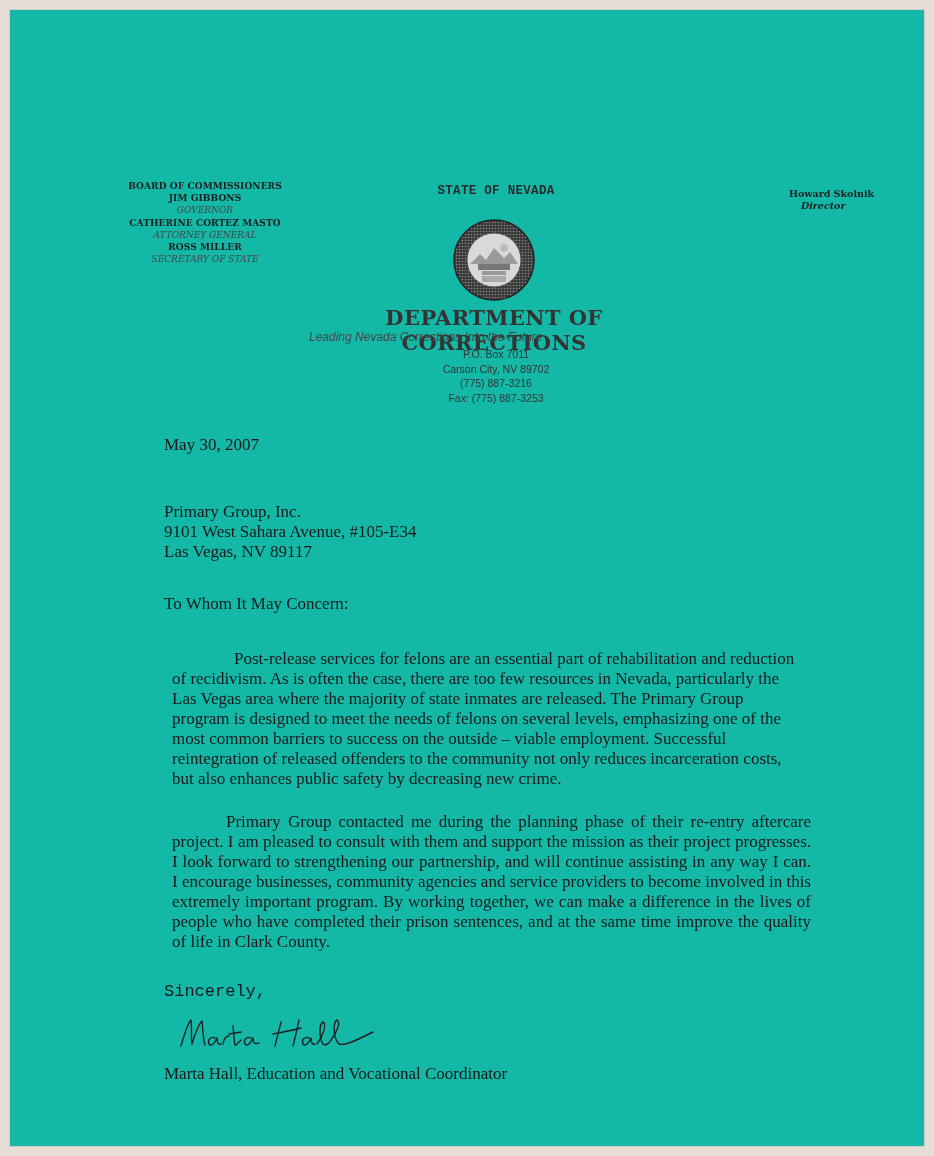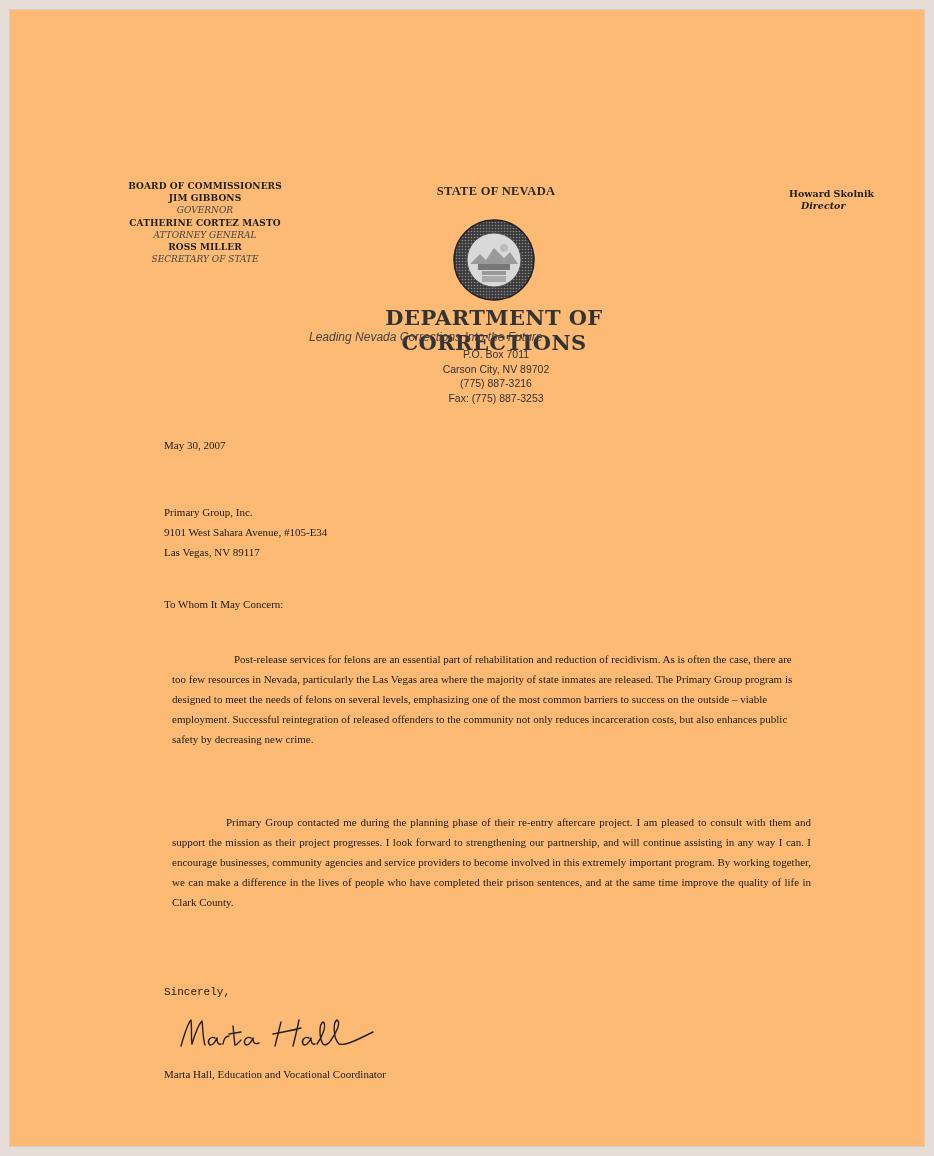--- a/index.html
+++ b/index.html
@@ -6,39 +6,39 @@
   body {
     width: 934px; height: 1156px;
     background: #e6ddd6;
     position: relative;
     overflow: hidden;
   }
   .page {
     position: absolute;
     left: 9px; top: 9px;
     width: 916px; height: 1138px;
-    background: #fdba74;
+    background: #14b8a6;
     box-shadow: inset 0 0 0 1px #d6cdc6;
   }
   .abs { position: absolute; }
   .serif { font-family: "Liberation Serif", "DejaVu Serif", serif; color: #1a1a1a; }
 
   
   .board {
     left: 96px; top: 171px; width: 200px;
     text-align: center;
     font-family: "DejaVu Serif", "Liberation Serif", serif;
     font-size: 9px; line-height: 12.2px; color: #1e1e1e;
   }
   .board .b { font-weight: bold; letter-spacing: 0.1px; }
   .board .i { font-style: italic; color: #444; }
 
   .state {
     left: 380px; top: 175px; width: 214px; text-align: center;
-    font-family: Liberation Serif, serif; font-size: 12.5px; font-weight: bold; color: #2a2a2a;
+    font-family: Liberation Mono, monospace; font-size: 12.5px; font-weight: bold; color: #2a2a2a;
     letter-spacing: 0.3px;
   }
   .seal { left: 443px; top: 209px; width: 84px; height: 84px; }
 
   .director {
     left: 780px; top: 179px; width: 120px;
     font-family: "DejaVu Serif", serif; font-size: 9.5px; line-height: 12px; color: #222;
   }
   .director .n { font-weight: bold; }
   .director .t { font-weight: bold; font-style: italic; padding-left: 12px; }
@@ -50,21 +50,21 @@
   }
   .motto {
     left: 300px; top: 321px; width: 372px; text-align: left;
     font-family: "Liberation Sans", sans-serif; font-style: italic; font-size: 12px; color: #444;
   }
   .addr {
     left: 380px; top: 338px; width: 214px; text-align: center;
     font-family: "Liberation Sans", sans-serif; font-size: 10.5px; line-height: 14.5px; color: #333;
   }
 
-  .body-text { font-size: 11px; line-height: 20px; }
+  .body-text { font-size: 17px; line-height: 20px; }
   .date { left: 155px; top: 426px; }
   .recipient { left: 155px; top: 493px; }
   .salutation { left: 155px; top: 585px; }
   .para { left: 155px; width: 638px; text-align: justify; }
   .para1 { top: 632px; text-align: left; width: 645px; }
   .para2 { top: 795px; width: 655px; }
   .para p { margin: 8px; text-indent: 62px; }
   .para2 p { text-indent: 54px; }
   .closing { left: 155px; top: 973px; font-family: Liberation Mono, monospace; }
   .signature { left: 168px; top: 1003px; width: 230px; height: 44px; }

